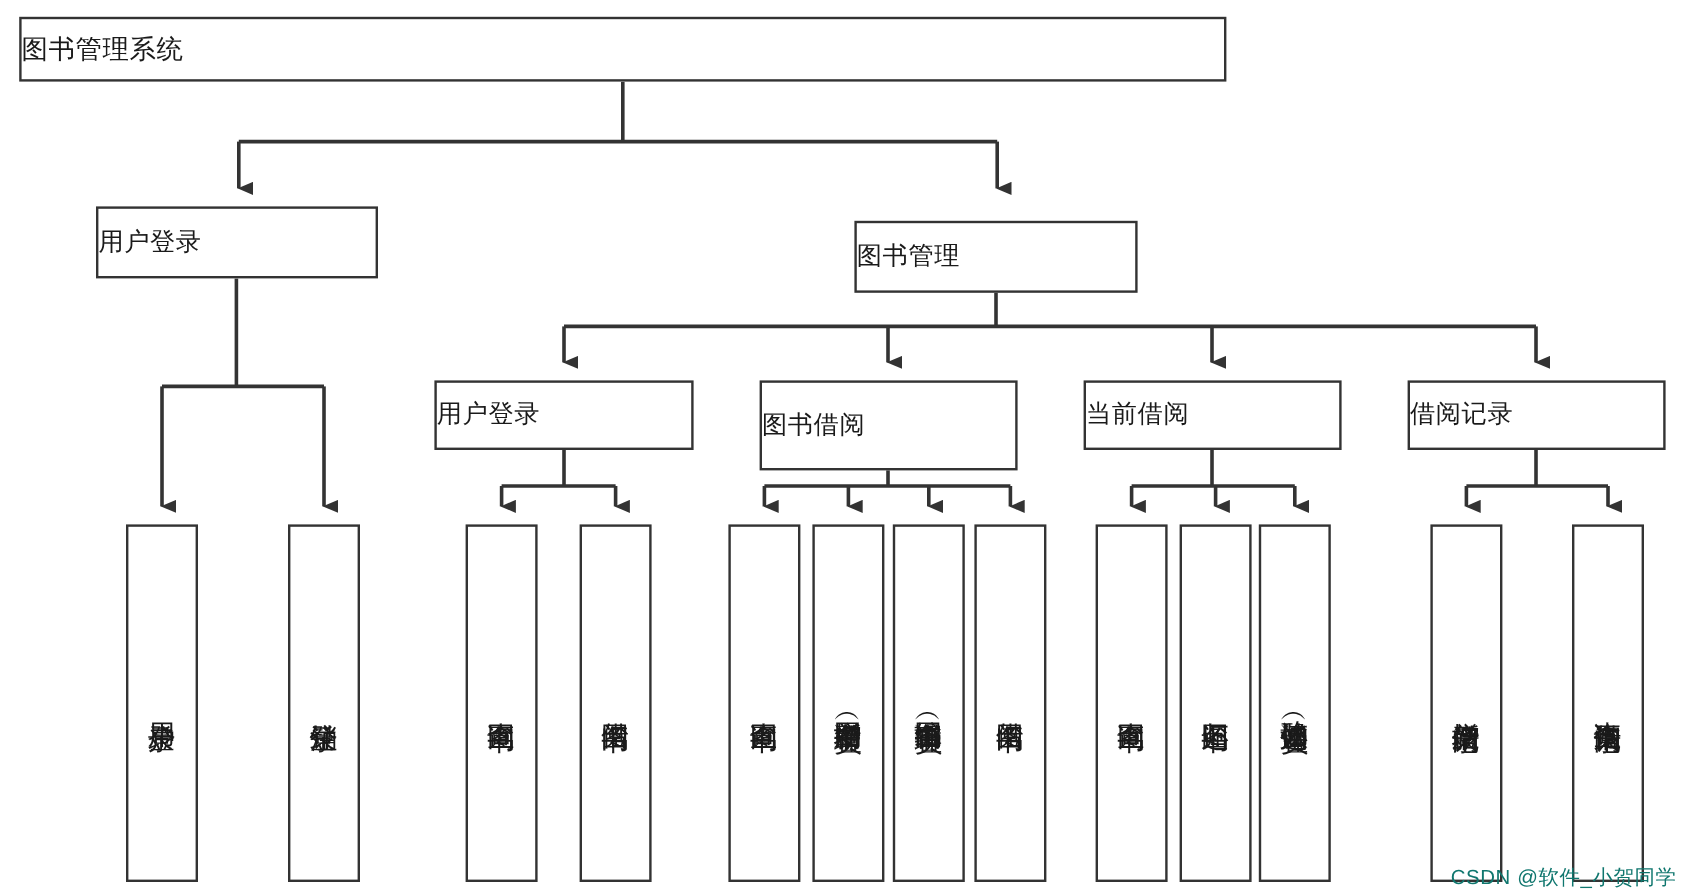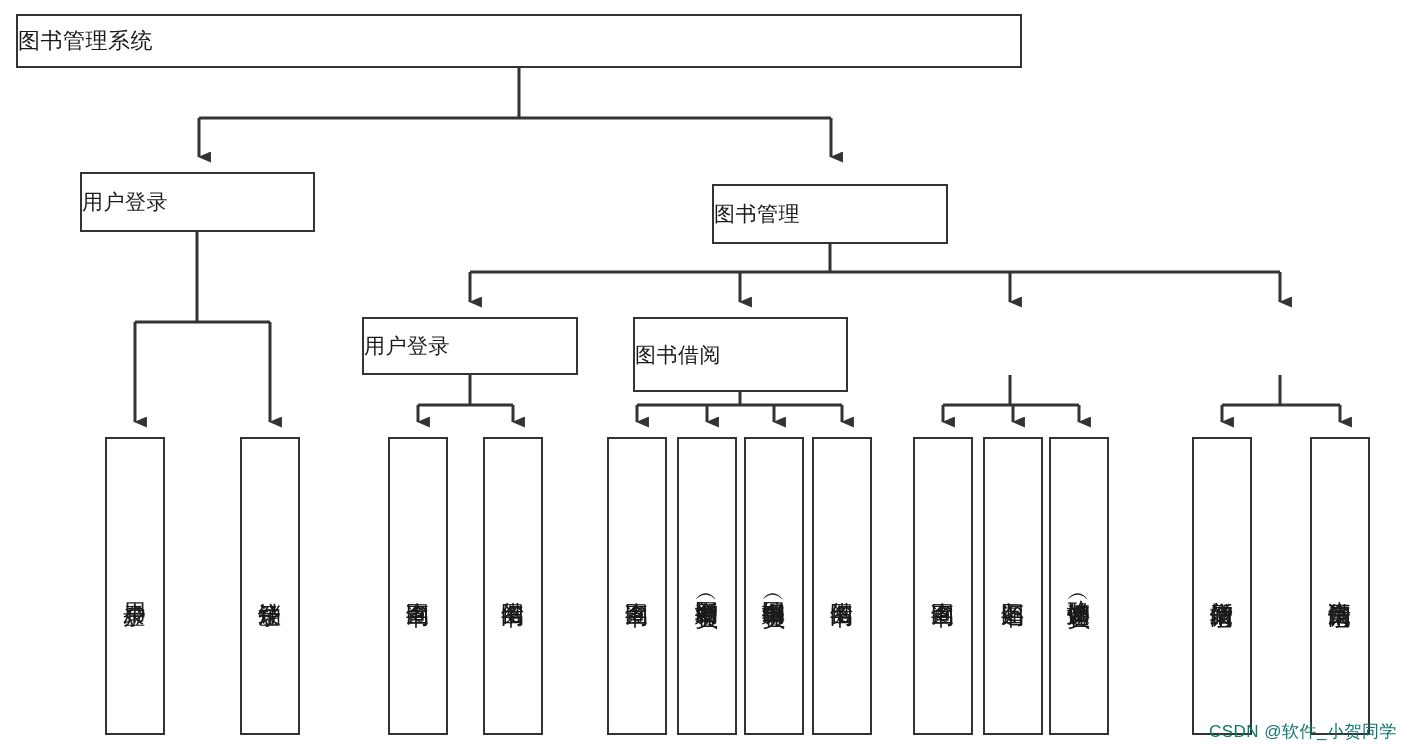--- a/index.html
+++ b/index.html
@@ -134,20 +134,26 @@
   <div class="node horiz" style="left:712px; top:184px; width:236px; height:60px;">
     <span>图书管理</span>
   </div>
 
   <div class="node horiz" style="left:362px; top:317px; width:216px; height:58px;">
     <span>用户登录</span>
   </div>
   <div class="node horiz" style="left:633px; top:317px; width:215px; height:75px;">
     <span>图书借阅</span>
   </div>
+  <div class="node horiz" style="left:903px; top:317px; width:215px; height:58px;">
+    <span>当前借阅</span>
+  </div>
+  <div class="node horiz" style="left:1173px; top:317px; width:215px; height:58px;">
+    <span>借阅记录</span>
+  </div>
 
   <div class="node vert" style="left:105px; top:437px; width:60px; height:298px;">
     <span>用户登录</span>
   </div>
   <div class="node vert" style="left:240px; top:437px; width:60px; height:298px;">
     <span>注销登录</span>
   </div>
 
   <div class="node vert" style="left:388px; top:437px; width:60px; height:298px;">
     <span>查询图书</span>

